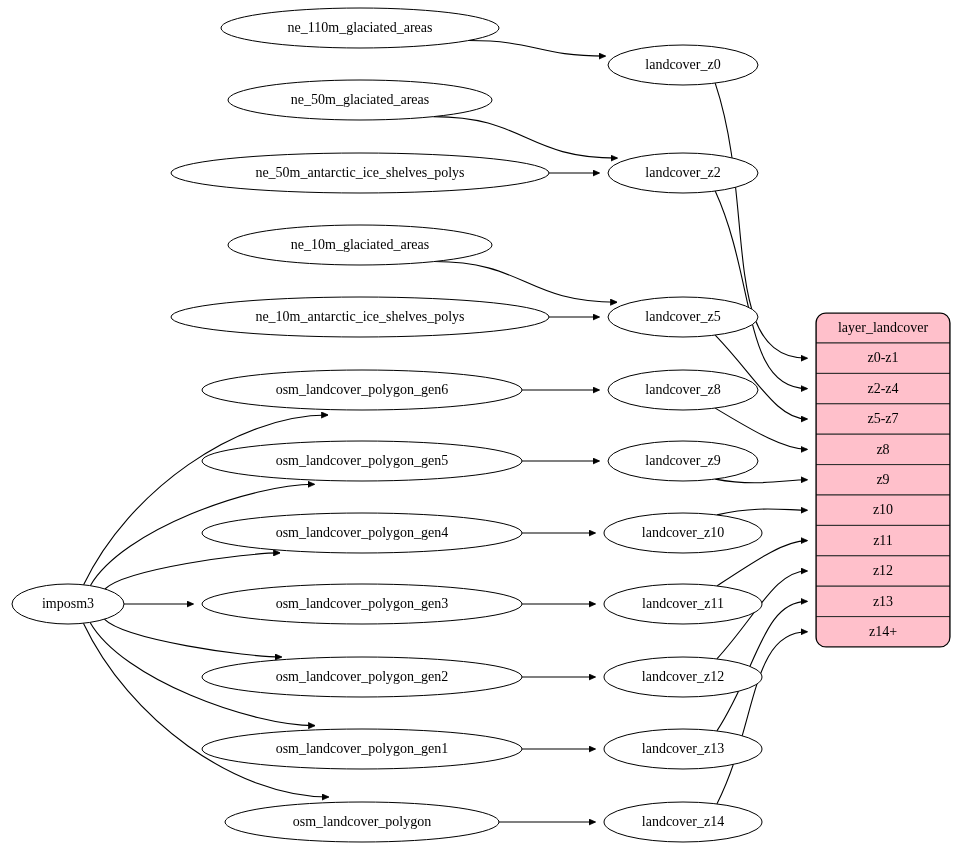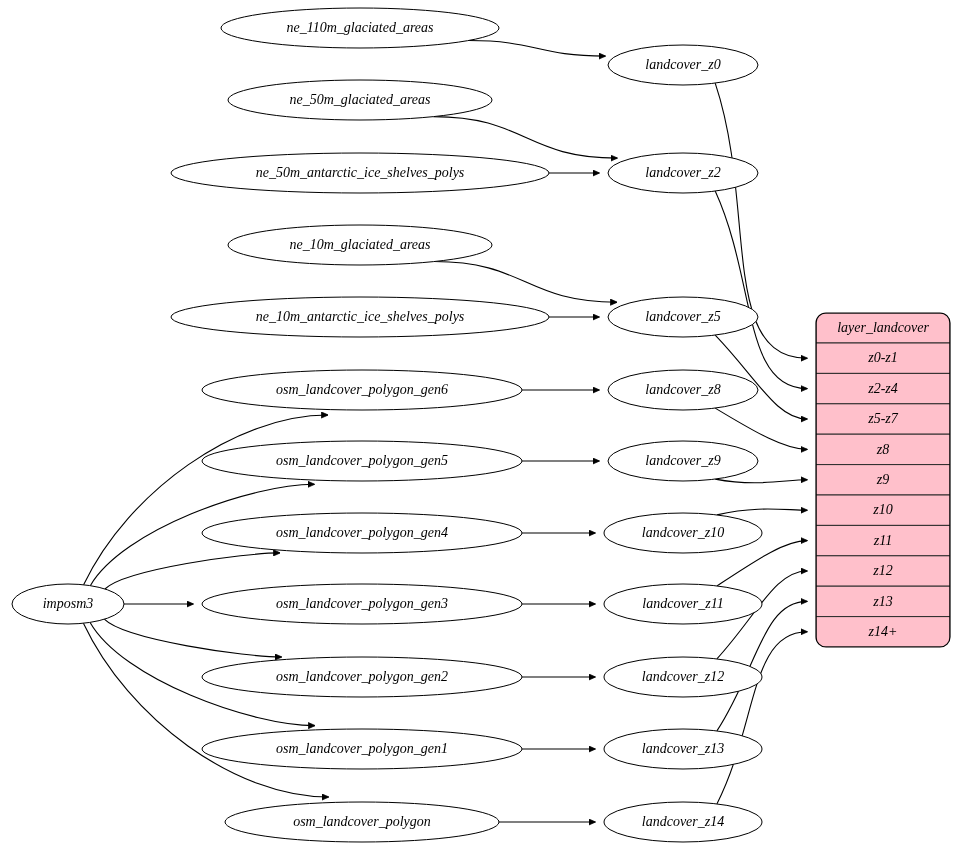--- a/index.html
+++ b/index.html
@@ -7,21 +7,20 @@
     padding: 0;
     background: #ffffff;
   }
   #canvas {
     position: relative;
     width: 957px;
     height: 851px;
     background: #ffffff;
     font-family: "Liberation Serif", "DejaVu Serif", serif;
     overflow: hidden;
-    font-style: italic;
   }
   #graph-svg {
     position: absolute;
     left: 0;
     top: 0;
     width: 957px;
     height: 851px;
   }
   .node-ellipse {
     fill: #ffffff;

